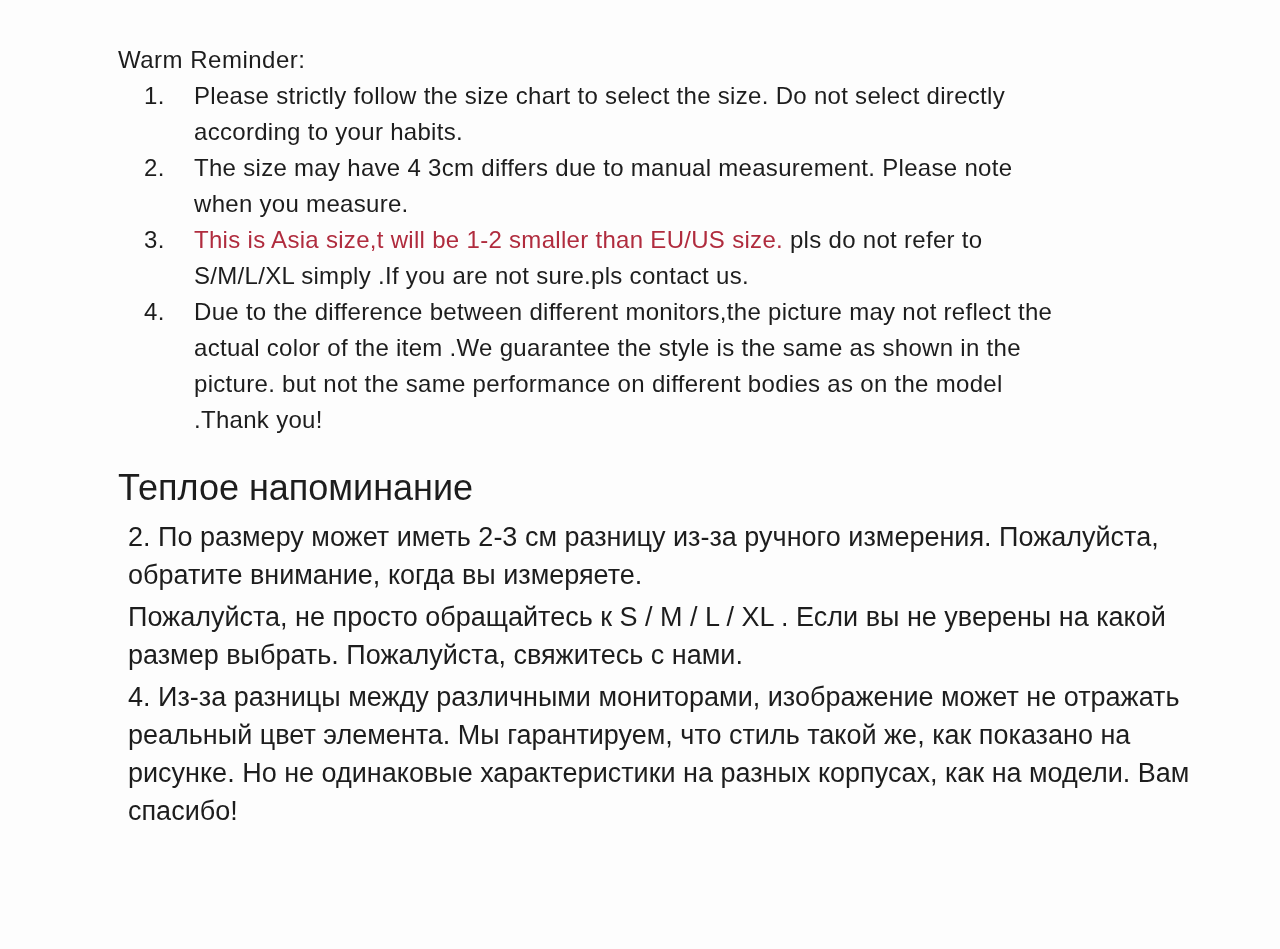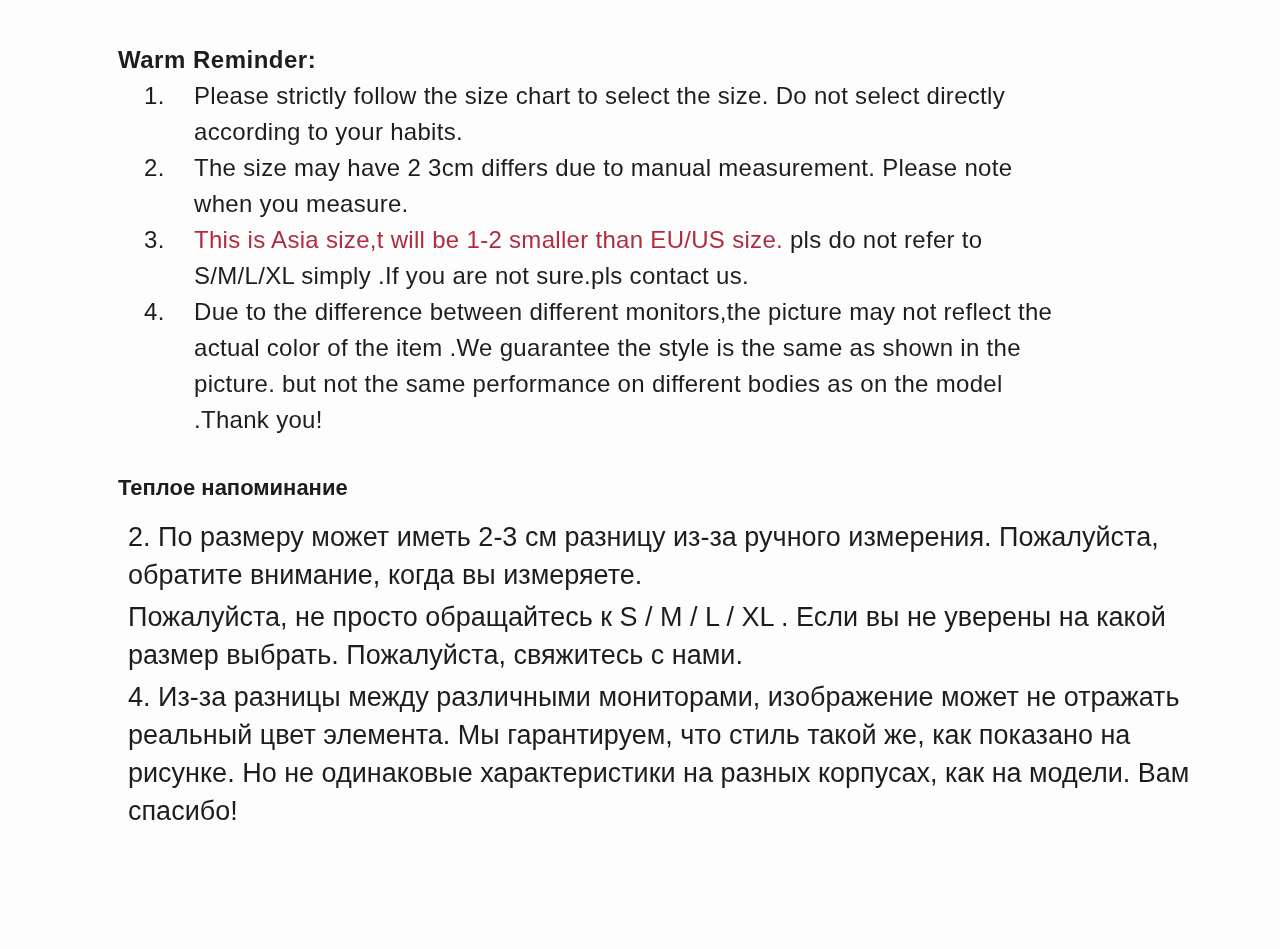--- a/index.html
+++ b/index.html
@@ -19,21 +19,21 @@
     color: var(--text, #1d1d1d);
     font-family: "Liberation Sans", "DejaVu Sans", sans-serif;
   }
 
   
   .en-block { width: 960px; }
 
   .en-title {
     font-size: 24px;
     line-height: 36px;
-    font-weight: bold;
+    font-weight: normal;
     letter-spacing: 0.5px;
     color: var(--text, #1d1d1d);
   }
 
   .en-item {
     display: flex;
     width: 940px;
     font-size: 24px;
     line-height: 36px;
     letter-spacing: 0.3px;
@@ -49,23 +49,23 @@
 
   .red-en { color: var(--red-en, #b02c3e); }
 
   
   .ru-block {
     margin-top: 30px;
     width: 1100px;
   }
 
   .ru-title {
-    font-size: 22px;
+    font-size: 36px;
     line-height: 40px;
-    font-weight: bold;
+    font-weight: normal;
   }
 
   .ru-item {
     margin: 10px 0 0 10px;
     width: 1080px;
     font-size: 27px;
     line-height: 38px;
   }
 
   .ru-item + .ru-item { margin-top: 4px; }
@@ -83,21 +83,21 @@
   <section class="en-block" lang="en">
     <h1 class="en-title">Warm Reminder:</h1>
 
     <div class="en-item">
       <span class="en-num">1.</span>
       <p class="en-text"><span class="red-en"></span><span>Please strictly follow the size chart to select the size. Do not select directly according to your habits.</span></p>
     </div>
 
     <div class="en-item">
       <span class="en-num">2.</span>
-      <p class="en-text"><span class="red-en"></span><span>The size may have 2 3cm differs due to manual measurement. Please note when you measure.</span></p>
+      <p class="en-text"><span class="red-en"></span><span>The size may have 4 3cm differs due to manual measurement. Please note when you measure.</span></p>
     </div>
 
     <div class="en-item">
       <span class="en-num">3.</span>
       <p class="en-text"><span class="red-en">This is Asia size,t will be 1-2 smaller than EU/US size.</span><span> pls do not refer to S/M/L/XL simply .If you are not sure.pls contact us.</span></p>
     </div>
 
     <div class="en-item">
       <span class="en-num">4.</span>
       <p class="en-text"><span class="red-en"></span><span>Due to the difference between different monitors,the picture may not reflect the actual color of the item .We guarantee the style is the same as shown in the picture. but not the same performance on different bodies as on the model .Thank you!</span></p>

